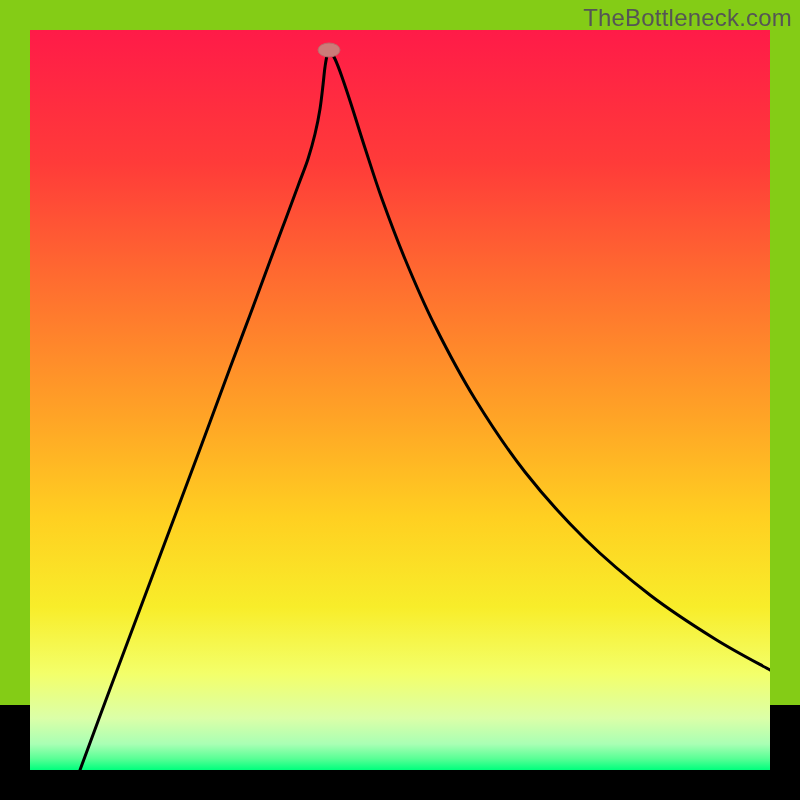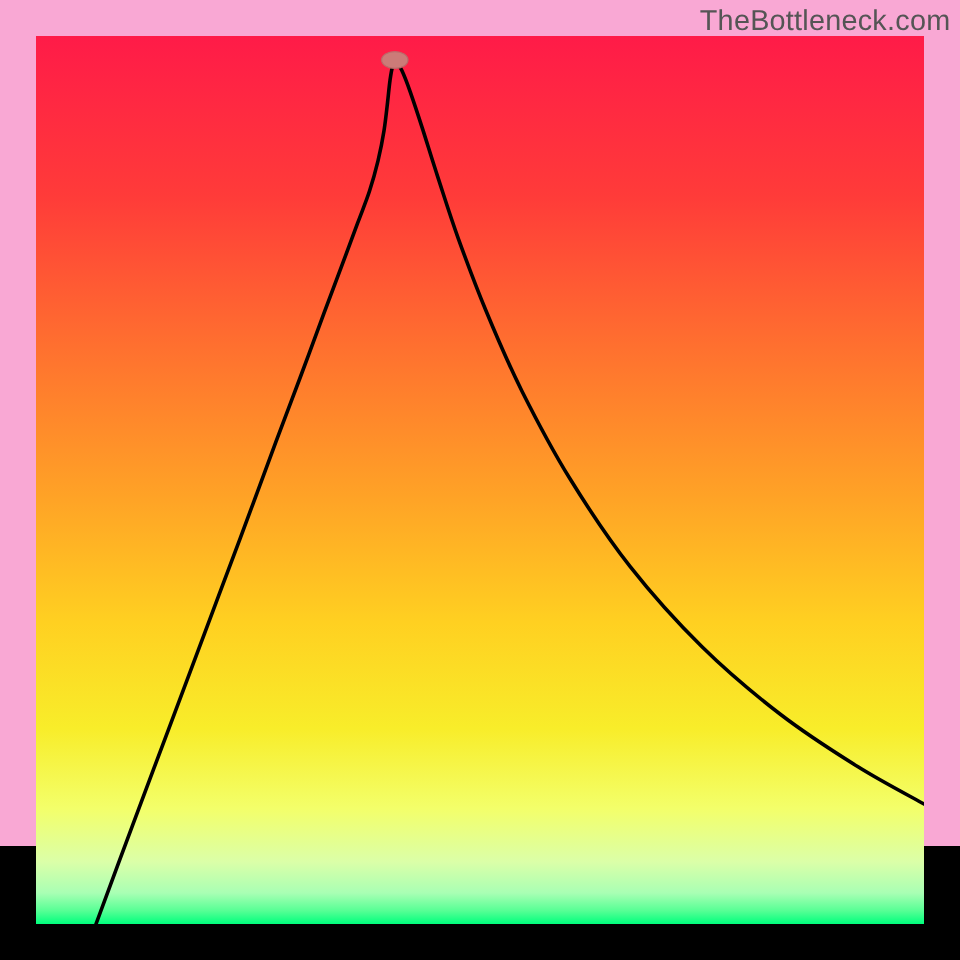--- a/index.html
+++ b/index.html
@@ -10,21 +10,21 @@
     background: #000;
     overflow: hidden;
     font-family: Arial, Helvetica, sans-serif;
   }
   .frame {
     position: absolute;
     top: 0;
     left: 0;
     width: 800px;
     height: 705px;
-    background: #f9a8d4;
+    background: #84cc16;
   }
   .plot {
     position: absolute;
     left: 30px;
     top: 30px;
     width: 740px;
     height: 740px;
     overflow: hidden;
   }
   .gradient-bg {

